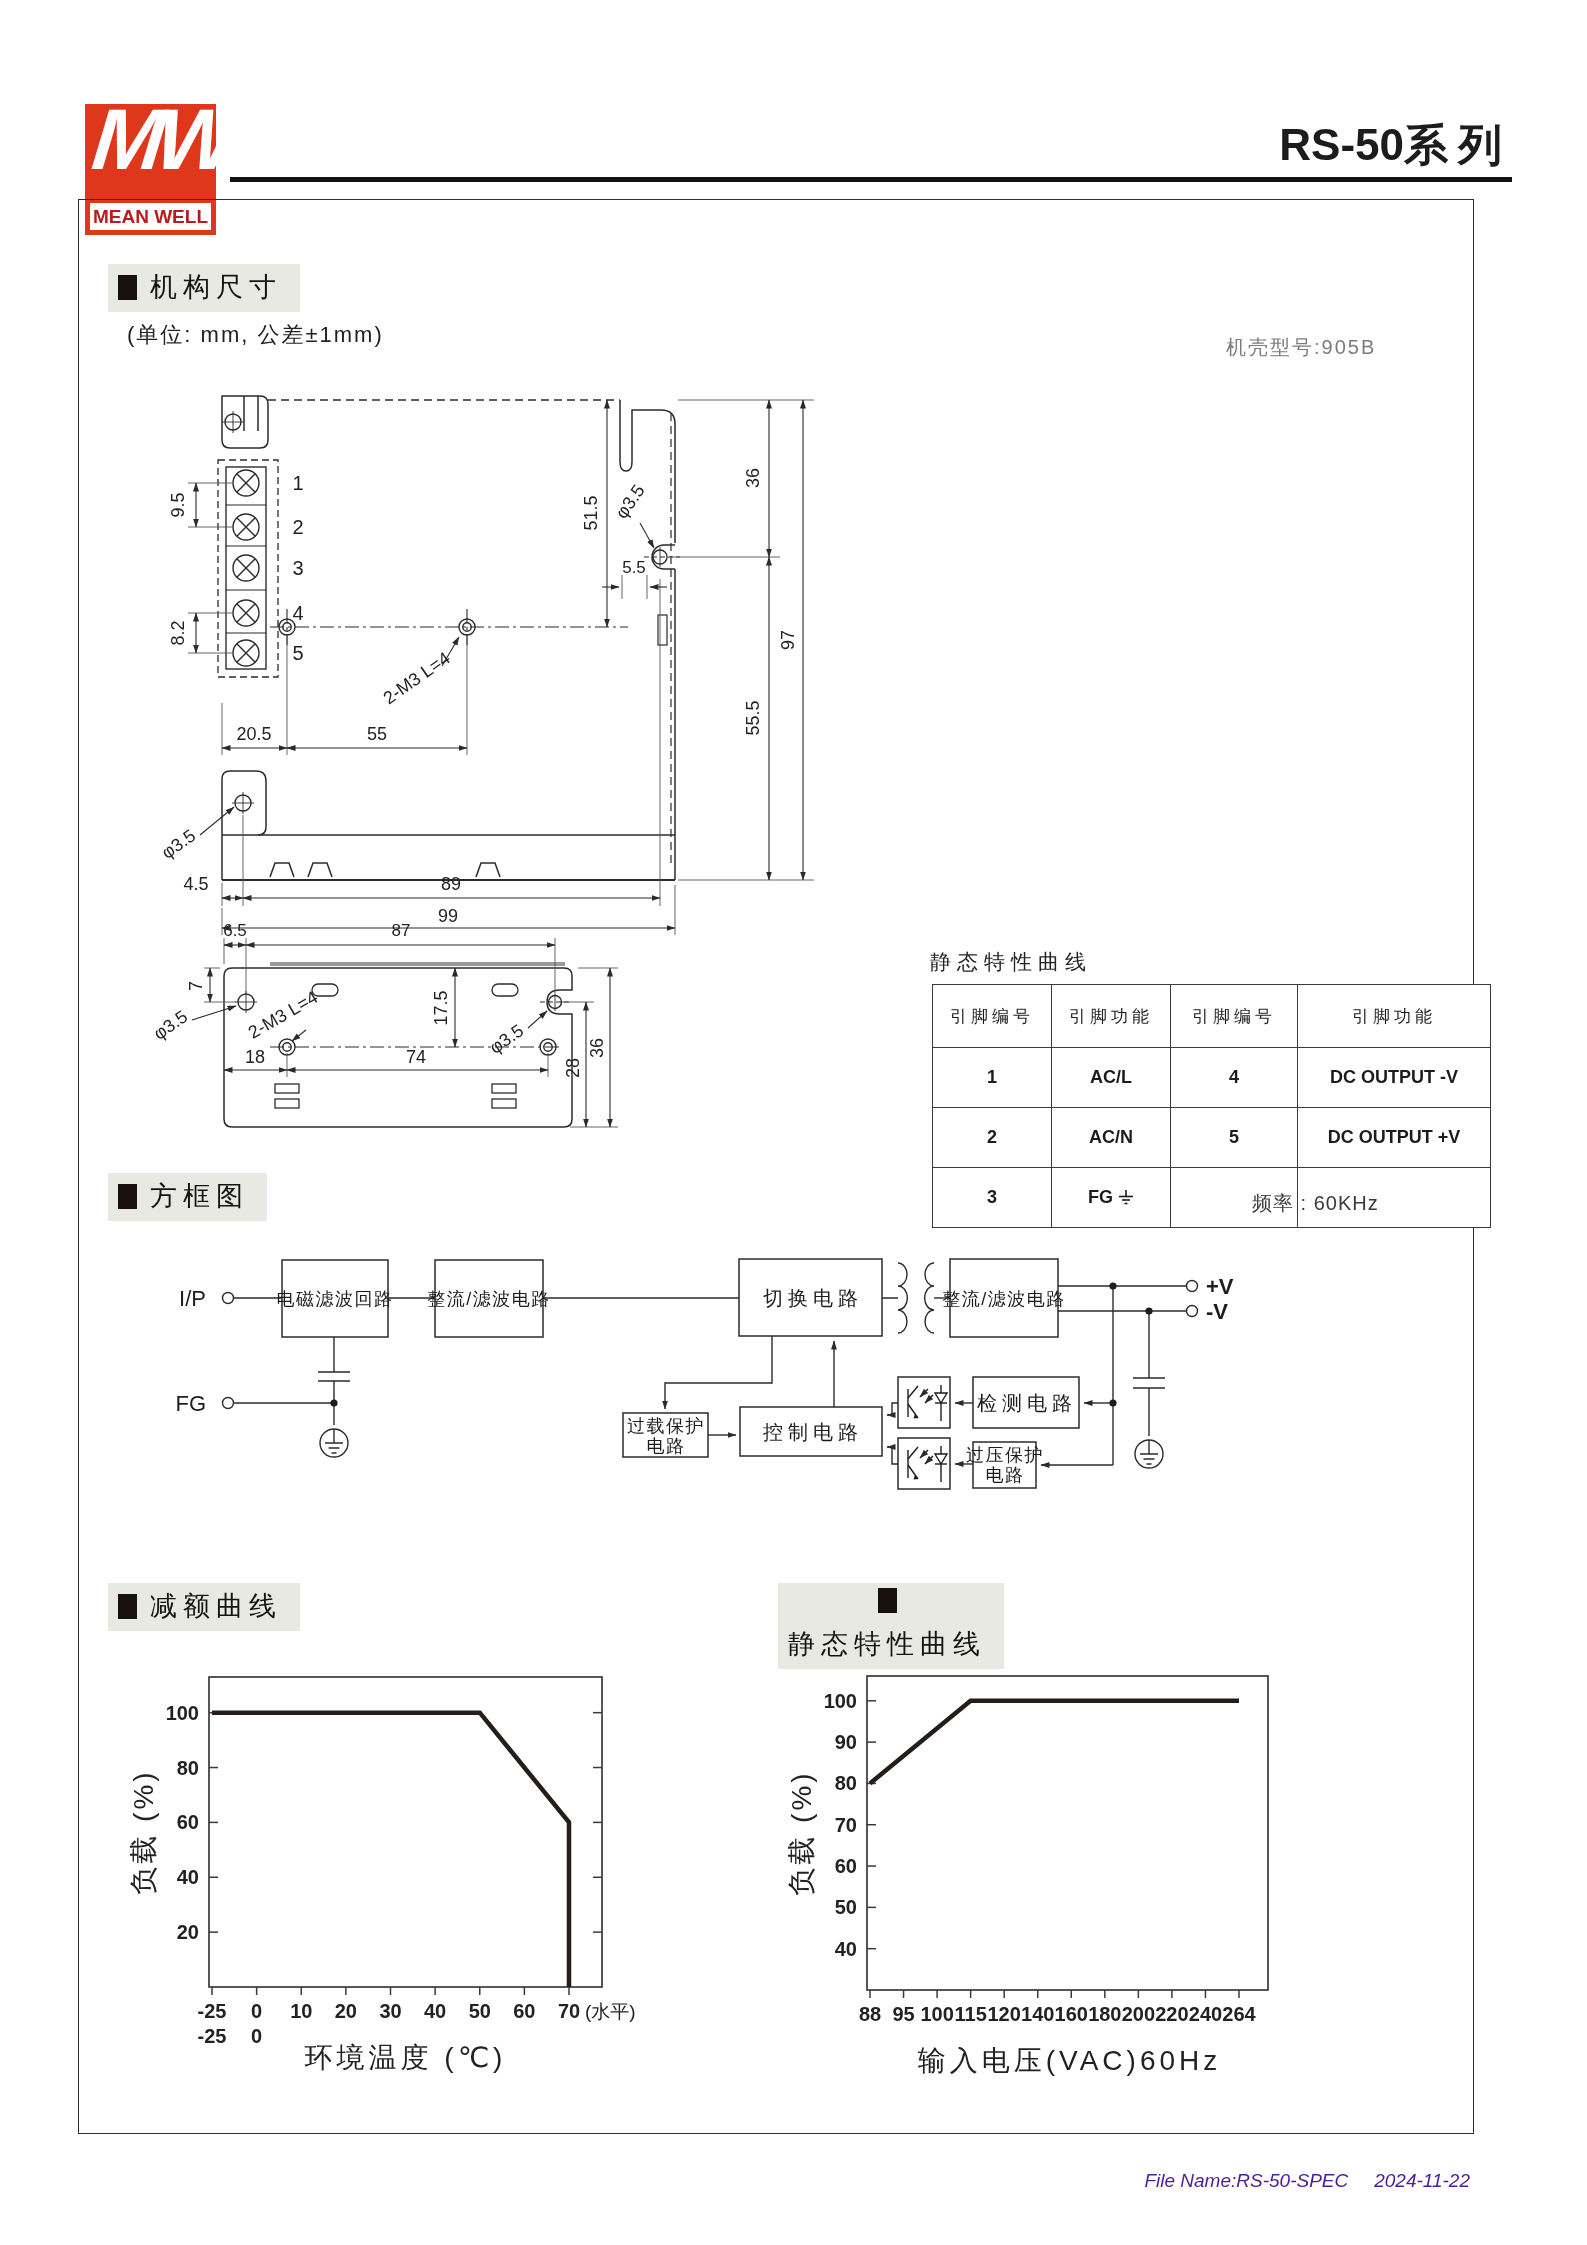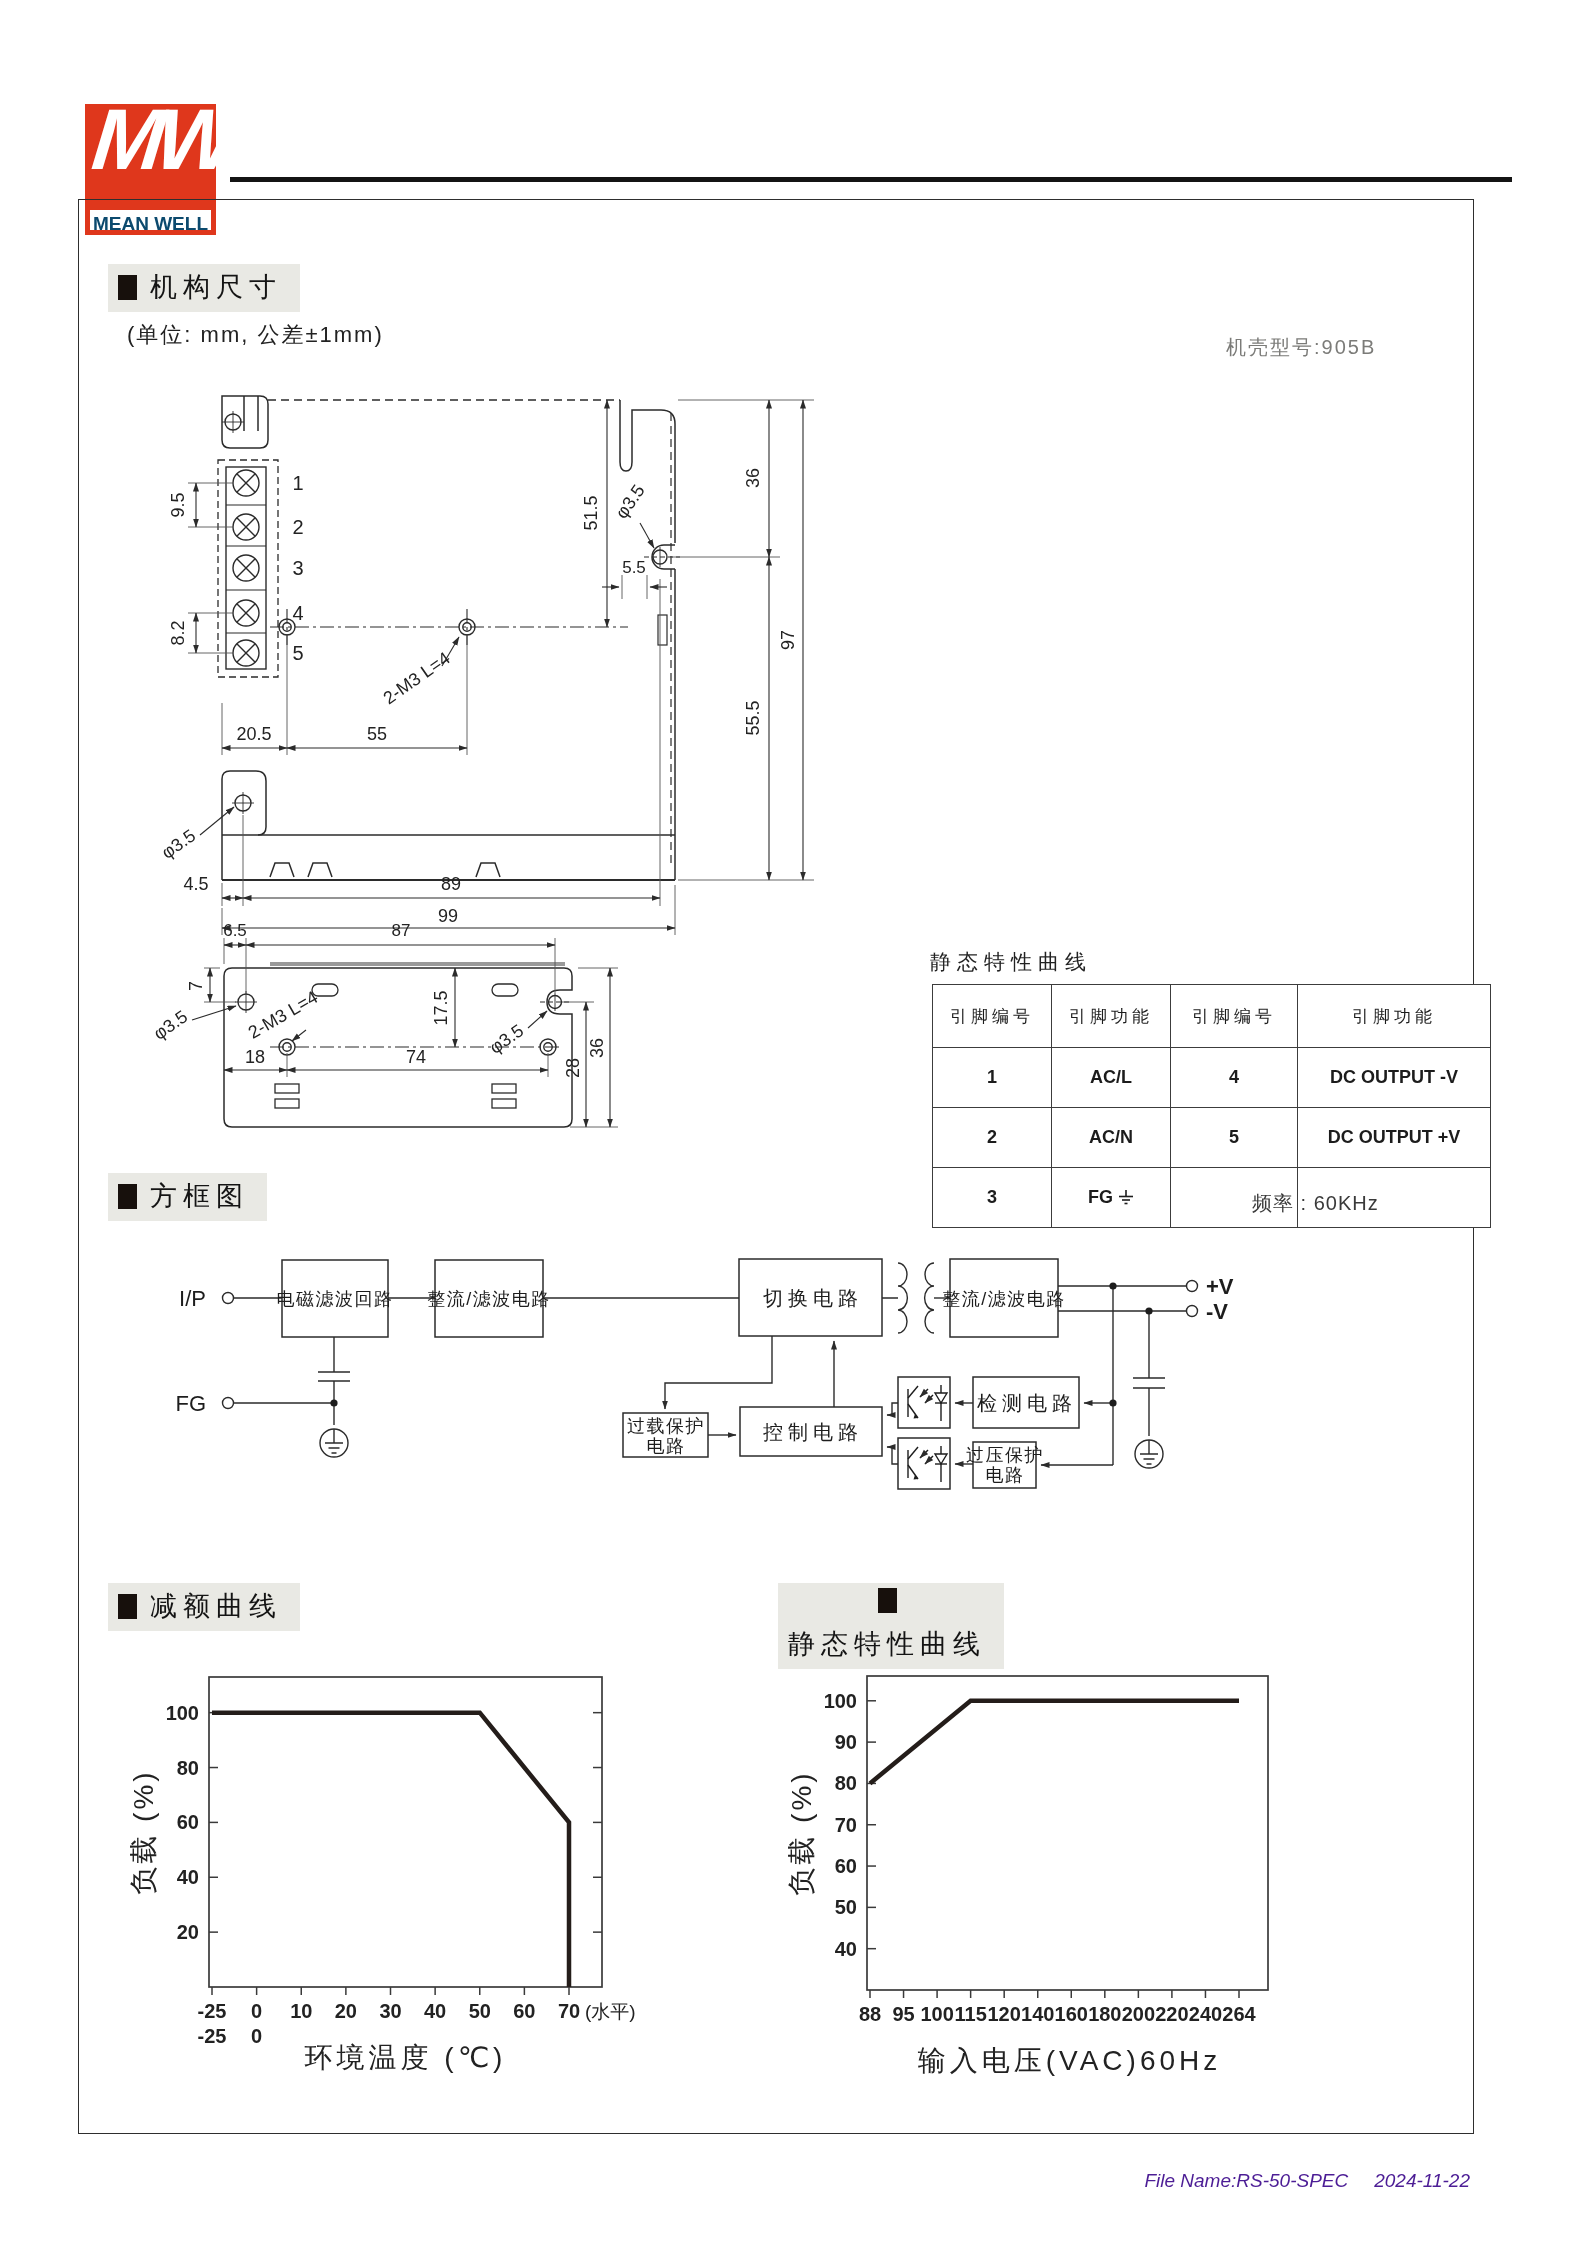--- a/index.html
+++ b/index.html
@@ -11,22 +11,22 @@
   .dimtext{font-size:18px;fill:#232323;}
   .dimsmall{font-size:17px;fill:#232323;}
   .tnum{font-size:20px;fill:#232323;}
   .bt{font-size:18px;letter-spacing:1.5px;fill:#1d1d1d;}
   .bt2{font-size:20px;letter-spacing:5px;fill:#1d1d1d;}
   .io{font-size:22px;fill:#1d1d1d;}
   
   .logo{left:85px;top:104px;width:131px;height:131px;background:#df371c;}
   .logo .mw{position:absolute;top:-14px;left:8px;color:#fff;font-style:italic;
             font-weight:bold;font-size:86px;letter-spacing:-8px;transform:skewX(-6deg);}
-  .logo .strip{position:absolute;left:5px;right:5px;bottom:5px;height:20px;background:#fff;
-            color:#0c4a6e;font-weight:bold;font-size:19px;text-align:center;line-height:27px;}
+  .logo .strip{position:absolute;left:5px;right:5px;bottom:5px;height:27px;background:#fff;
+            color:#b91c1c;font-weight:bold;font-size:19px;text-align:center;line-height:27px;}
   .doc-title{left:233px;top:118px;font-size:41px;font-weight:bold;letter-spacing:7px;}
   .series{left:1000px;top:116px;width:512px;text-align:right;font-size:44px;font-weight:bold;}
   .series .sfx{letter-spacing:10px;font-weight:bold;}
   .rule{left:230px;top:177px;width:1282px;height:5px;background:#141414;}
   .main-border{left:78px;top:199px;width:1394px;height:1933px;border:1.6px solid #2e2e2e;}
   
   .chip{background:#e9e9e4;padding:5px 18px 7px 10px;font-size:27px;letter-spacing:6px;
         display:flex;align-items:center;gap:13px;color:#141414;}
   .chip .sq{width:19px;height:25px;background:#17100c;flex:0 0 auto;}
   .note{left:127px;top:320px;font-size:22px;letter-spacing:2px;color:#222;}
@@ -45,20 +45,21 @@
 </style>
 </head>
 <body>
 
 <div class="page">
 
   <div class="abs logo">
     <div class="mw">MW</div>
     <div class="strip">MEAN WELL</div>
   </div>
+  <div class="abs series"><span>RS-50</span><span class="sfx">系列</span></div>
   <div class="abs rule"></div>
   <div class="abs main-border"></div>
 
   <div class="abs chip" style="left:108px;top:264px;">
     <span class="sq"></span>
     <span>机构尺寸</span>
   </div>
   <div class="abs note">(单位: mm, 公差±1mm)</div>
   <div class="abs model">机壳型号:905B</div>
 

